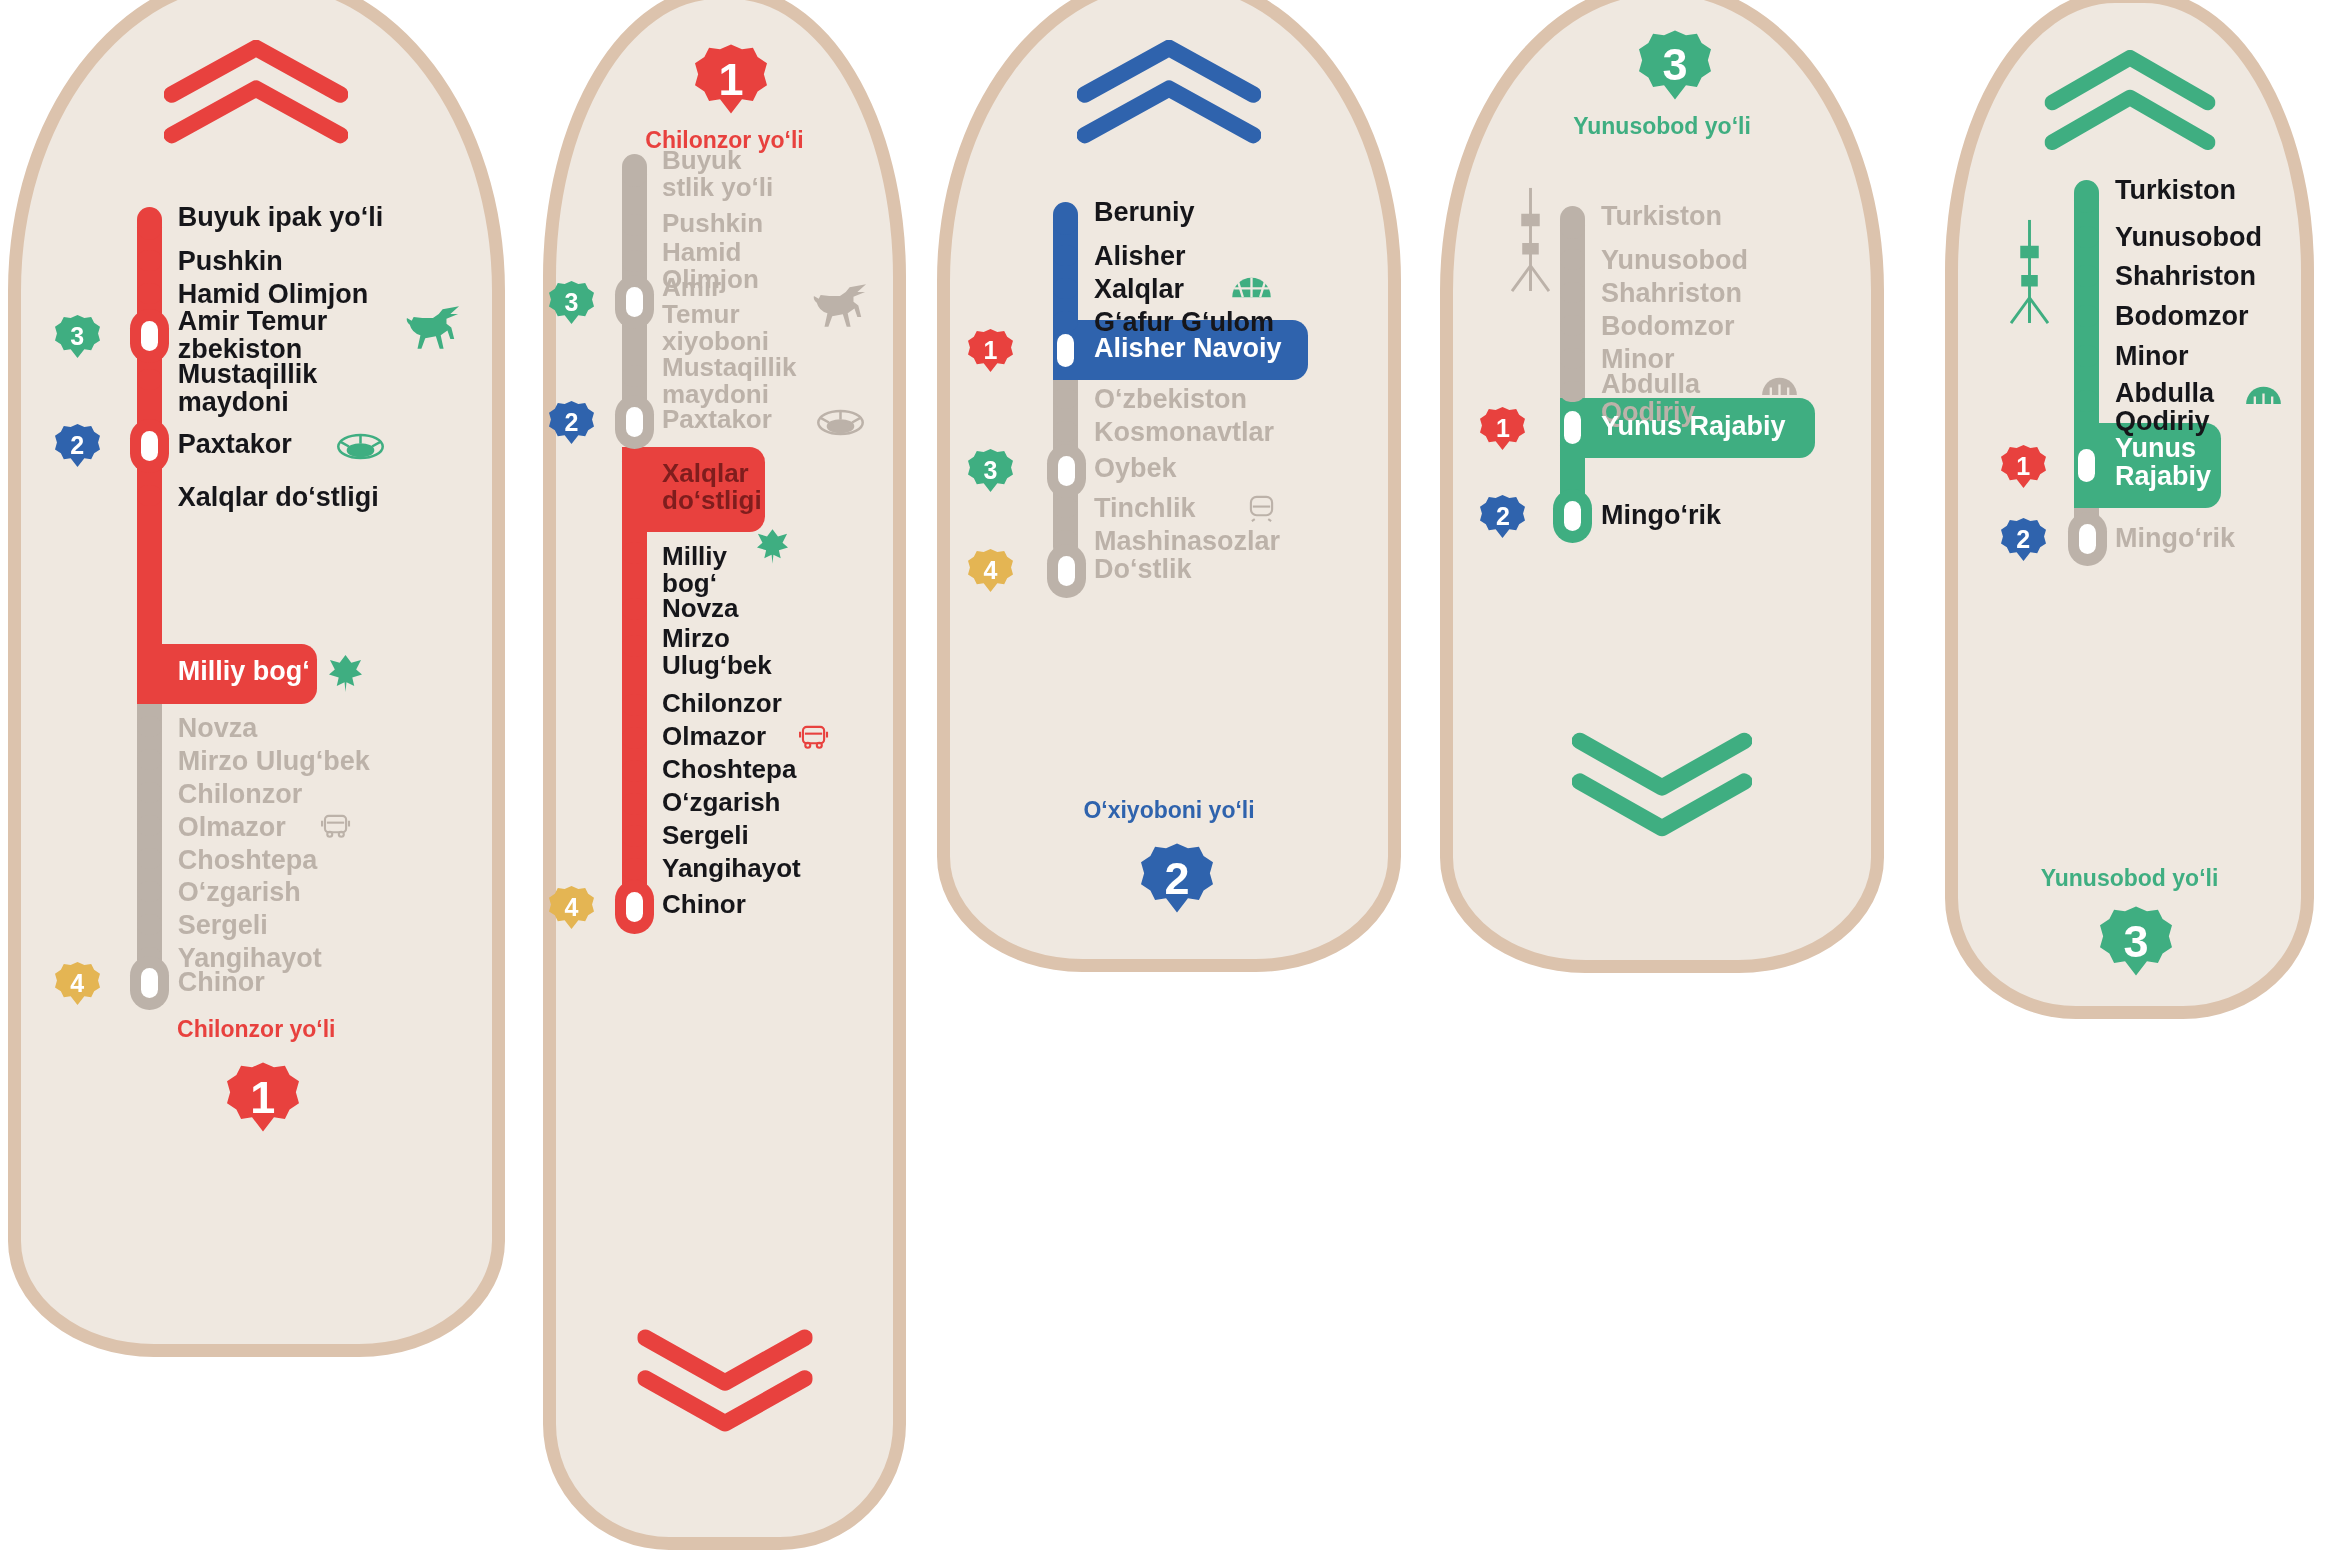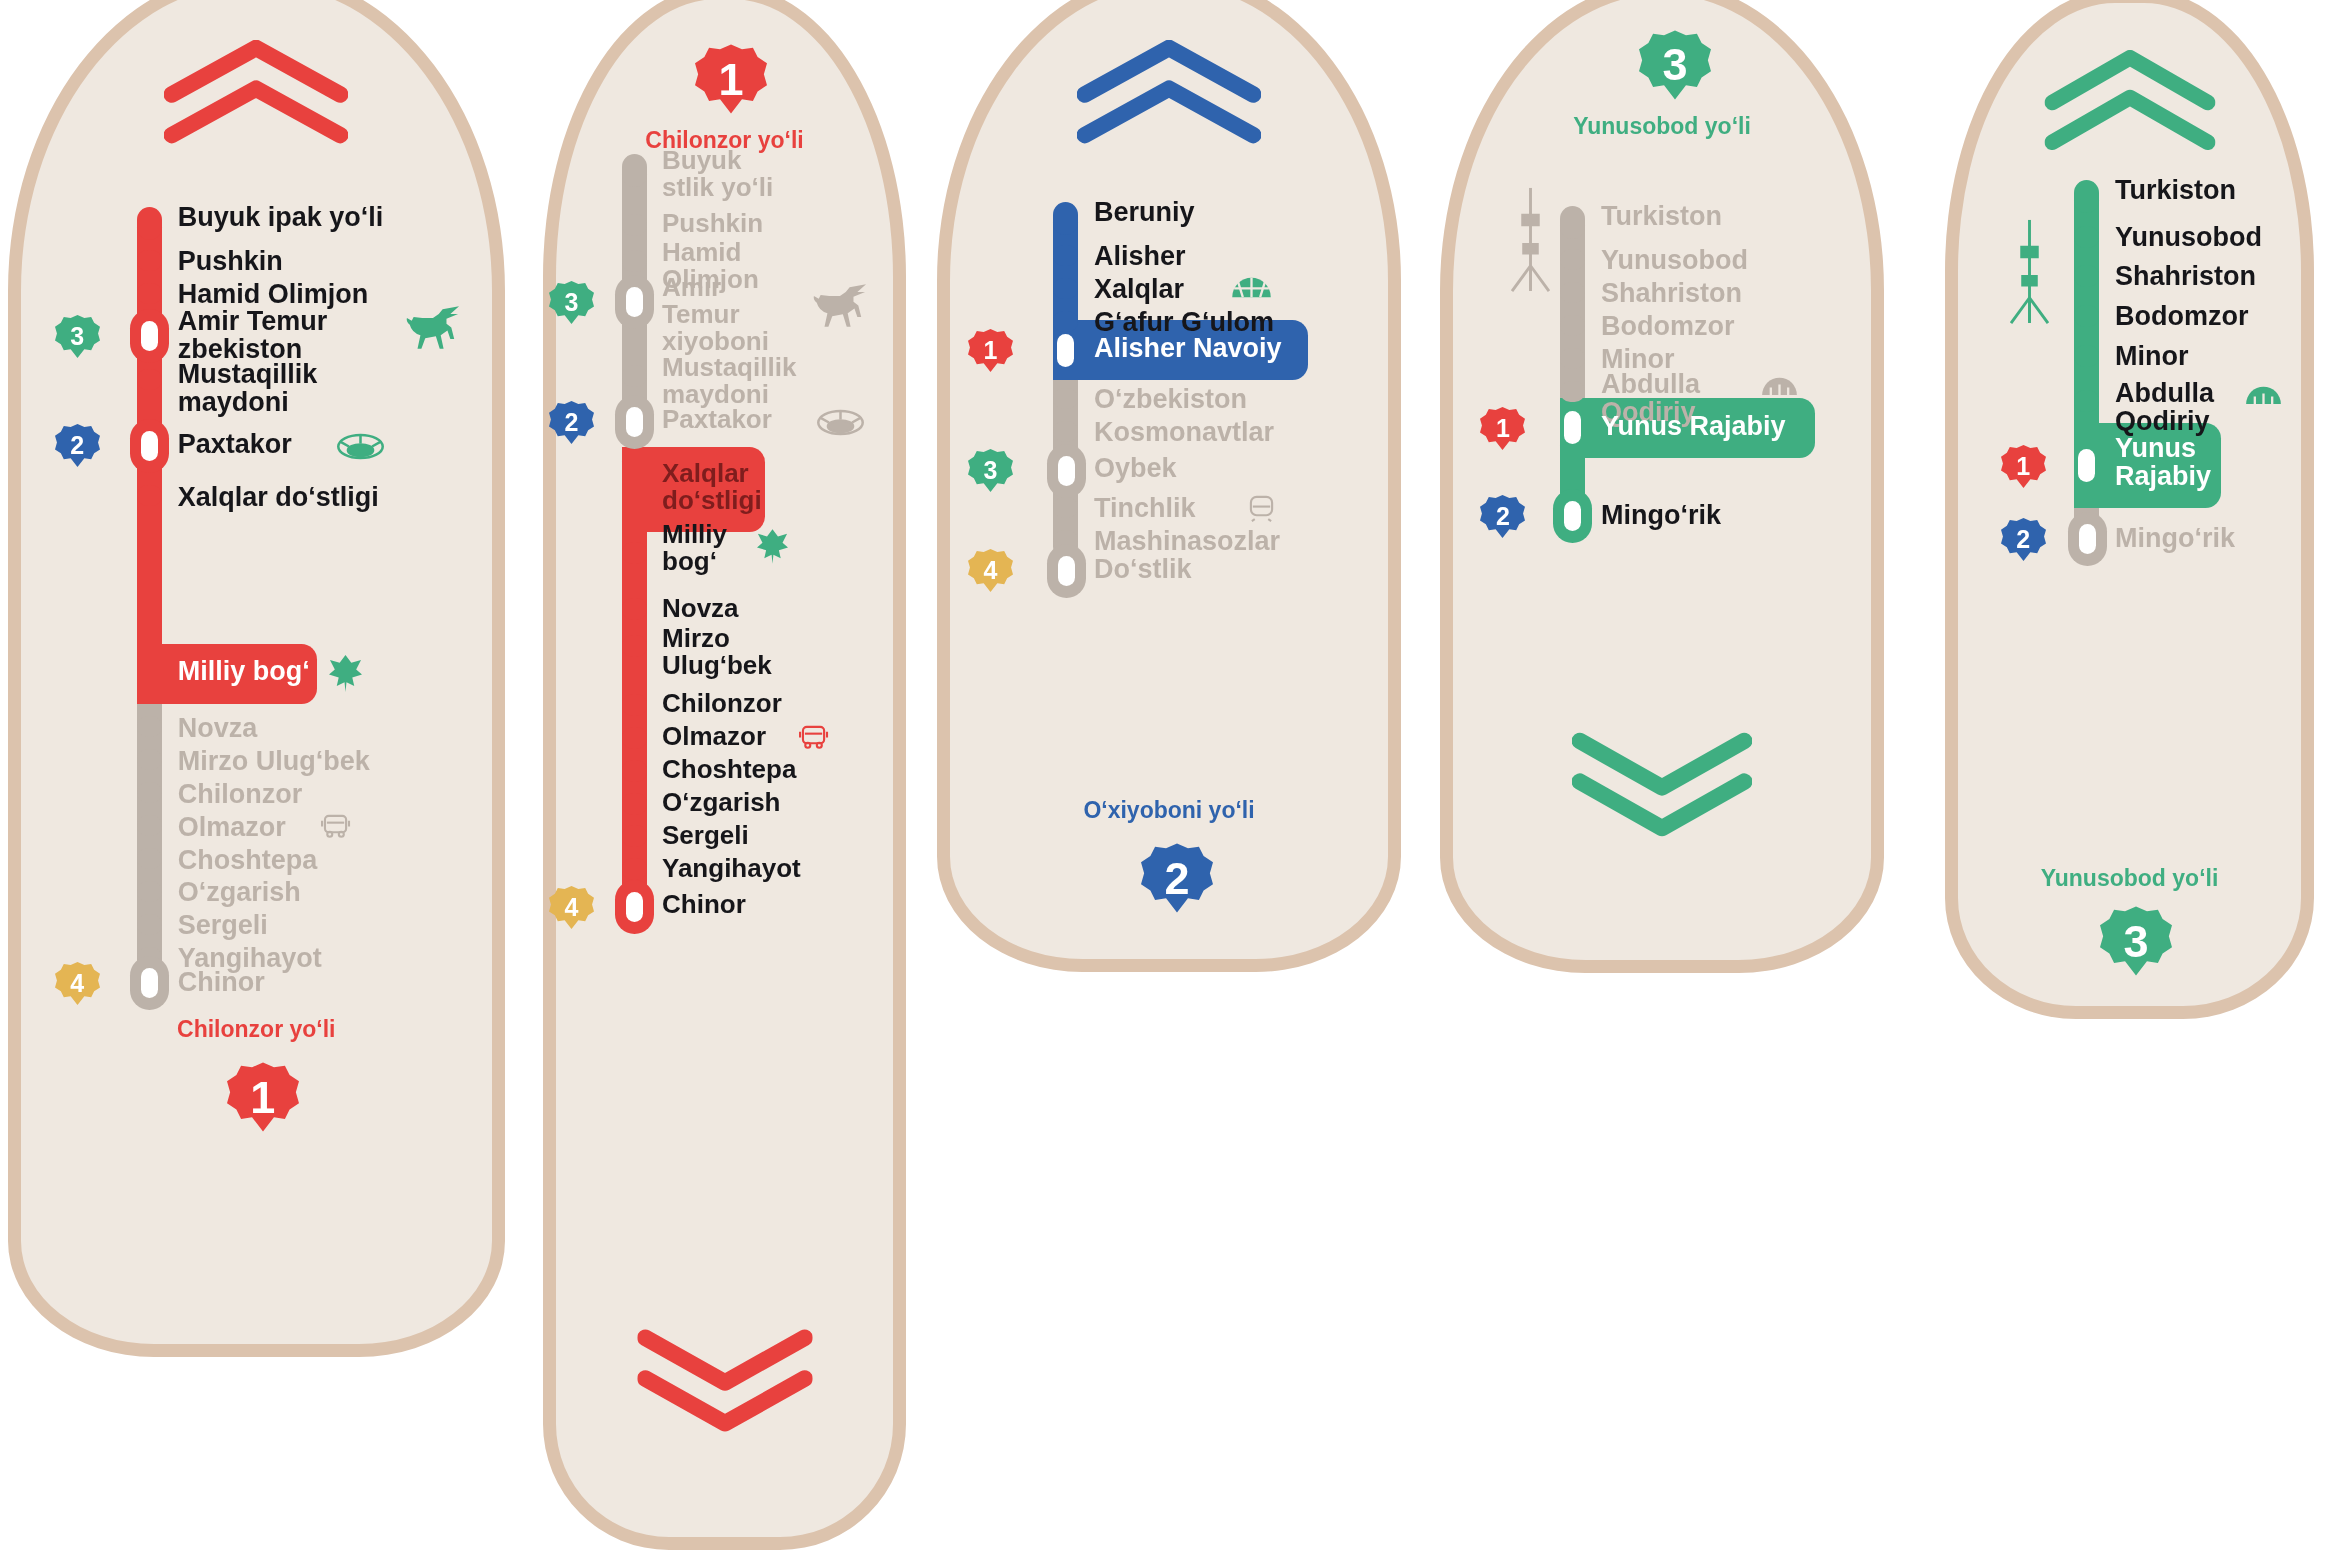--- a/index.html
+++ b/index.html
@@ -236,21 +236,21 @@
             <ellipse cx="25" cy="15" rx="23" ry="12"></ellipse>
             <ellipse cx="25" cy="19" rx="13" ry="6" fill="#bcb2a9"></ellipse>
             <path d="M4 10 L13 15 M25 3 L25 12 M46 10 L37 15"></path>
           </svg>
       </div>
 
       <div class="label" style="left:82px;top:306px;font-size:26px;color:#7f1d1d;">Xalqlar
 do‘stligi</div>
 
       <div class="dot" style="left:42px;top:388px;height:21.3px;background:#e8413e;"></div>
-      <div class="label" style="left:82px;top:367px;font-size:26px;color:#16161a;">Milliy
+      <div class="label" style="left:82px;top:389px;font-size:26px;color:#16161a;">Milliy
 bog‘</div>
       <div class="icn" style="left:177px;top:375px;">
         <svg width="31" height="35" viewBox="0 0 34 38" fill="#3fae81">
             <path d="M17 0 L23 8 L33 5 L28 15 L34 20 L24 23 L26 32 L18 28 L17 38 L16 28 L8 32 L10 23 L0 20 L6 15 L1 5 L11 8z"></path>
           </svg>
       </div>
 
       <div class="dot" style="left:42px;top:444px;height:21.3px;background:#e8413e;"></div>
       <div class="label" style="left:82px;top:441px;font-size:26px;color:#16161a;">Novza</div>
 

